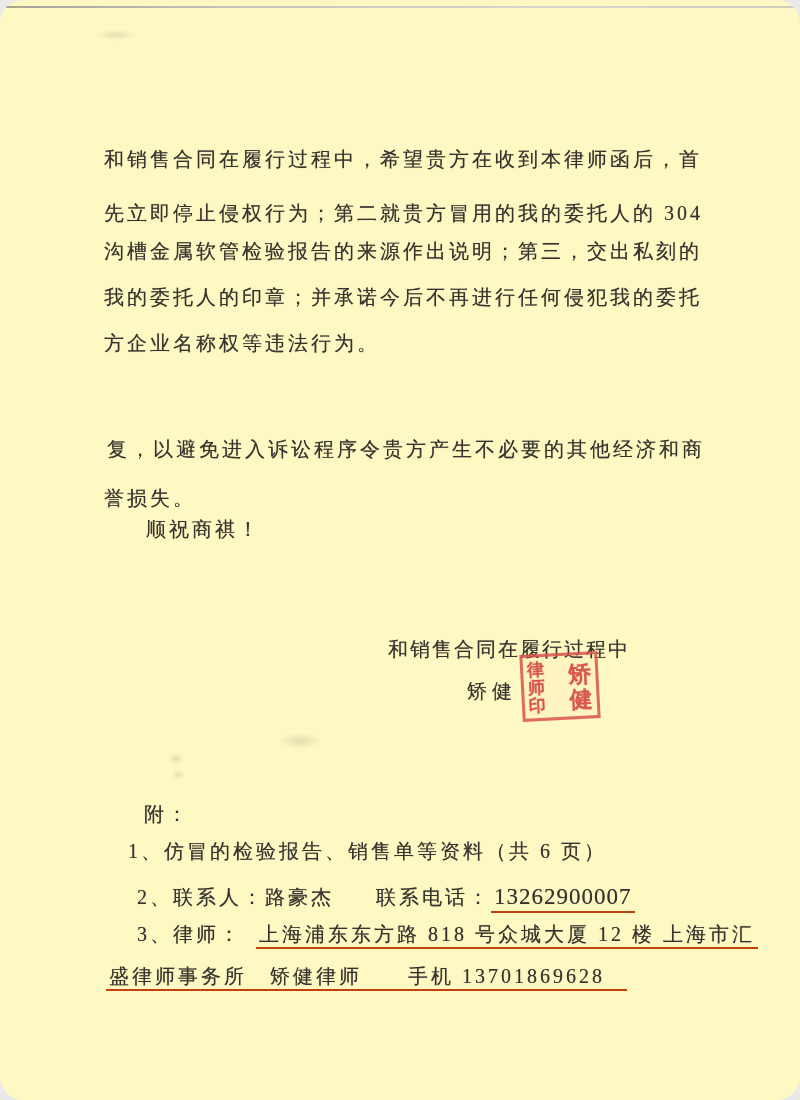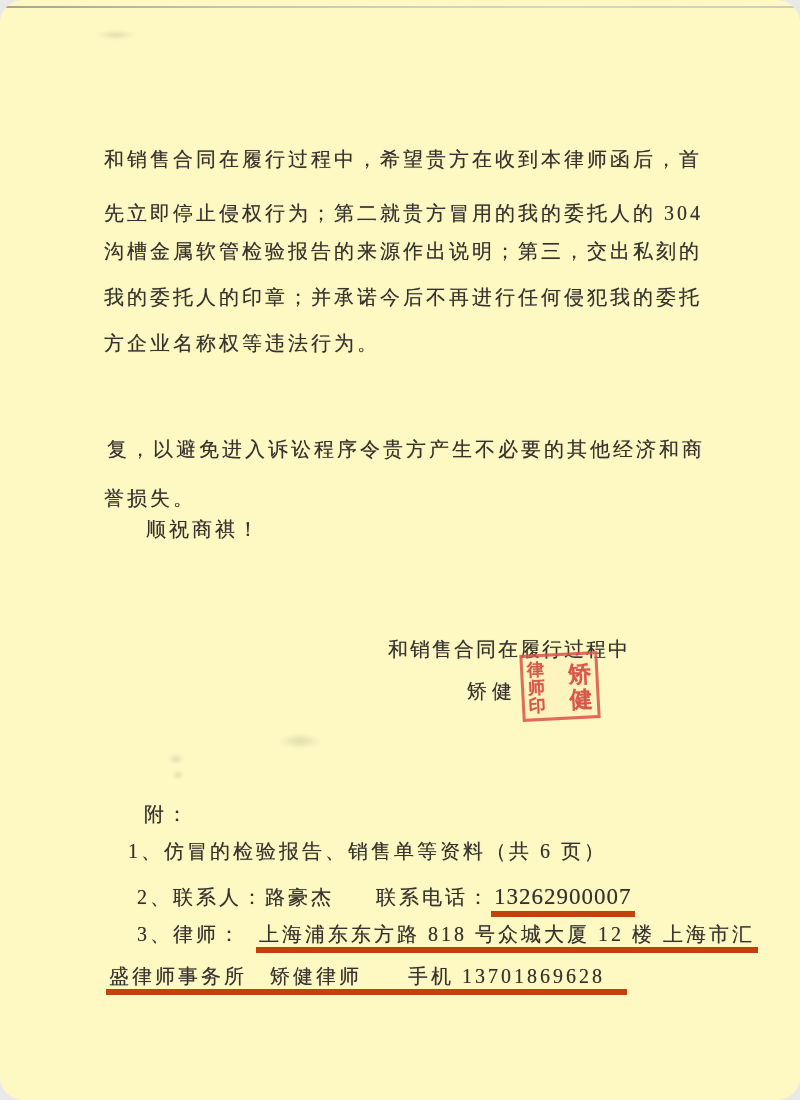--- a/index.html
+++ b/index.html
@@ -51,21 +51,21 @@
   .seal-col {
     width: 1.1em;
     word-break: break-all;
     text-align: center;
     color: rgba(214,80,70,.9);
     text-shadow: 0 0 1px rgba(216,84,75,.6);
   }
   .seal-left  { font-size: 17px; line-height: 18px; }
   .seal-right { font-size: 23px; line-height: 25px; margin-top: 2px; }
   .u {
-    border-bottom: 6px solid #c2410c;
+    border-bottom: 2px solid #c2410c;
     padding: 0 3px 2px 3px;
   }
   .num { font-size: 23px; letter-spacing: 1px; }
   .gap-md { display: inline-block; width: 42px; }
   .gap-sm { display: inline-block; width: 14px; }
   .smudge {
     position: absolute;
     background: radial-gradient(ellipse at center, rgba(110,105,100,.45), rgba(110,105,100,0) 70%);
     filter: blur(1px);
     opacity: .45;

